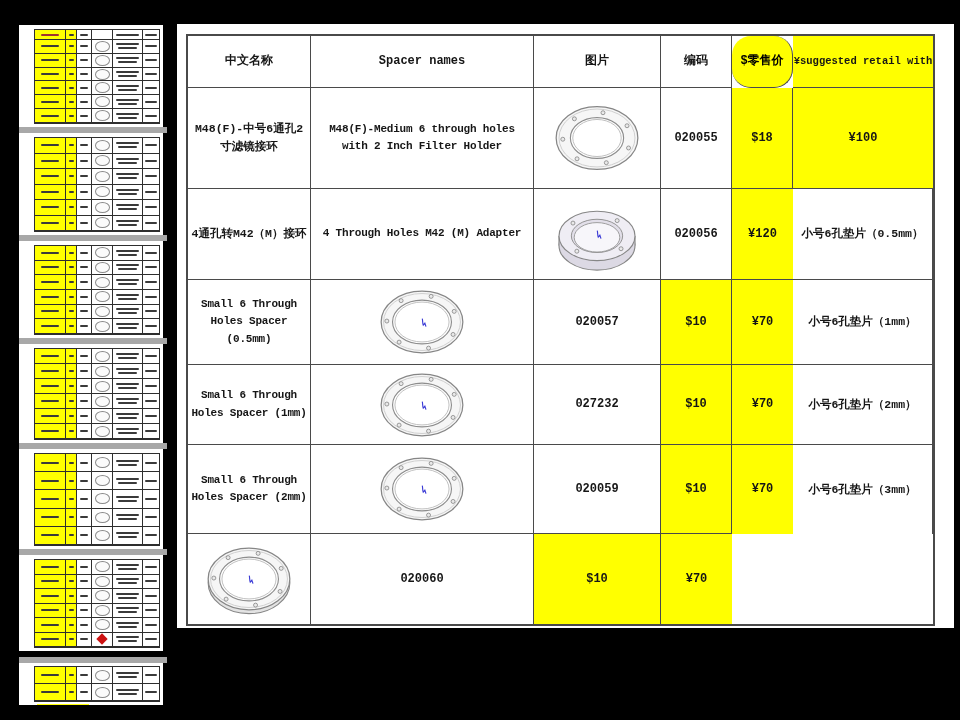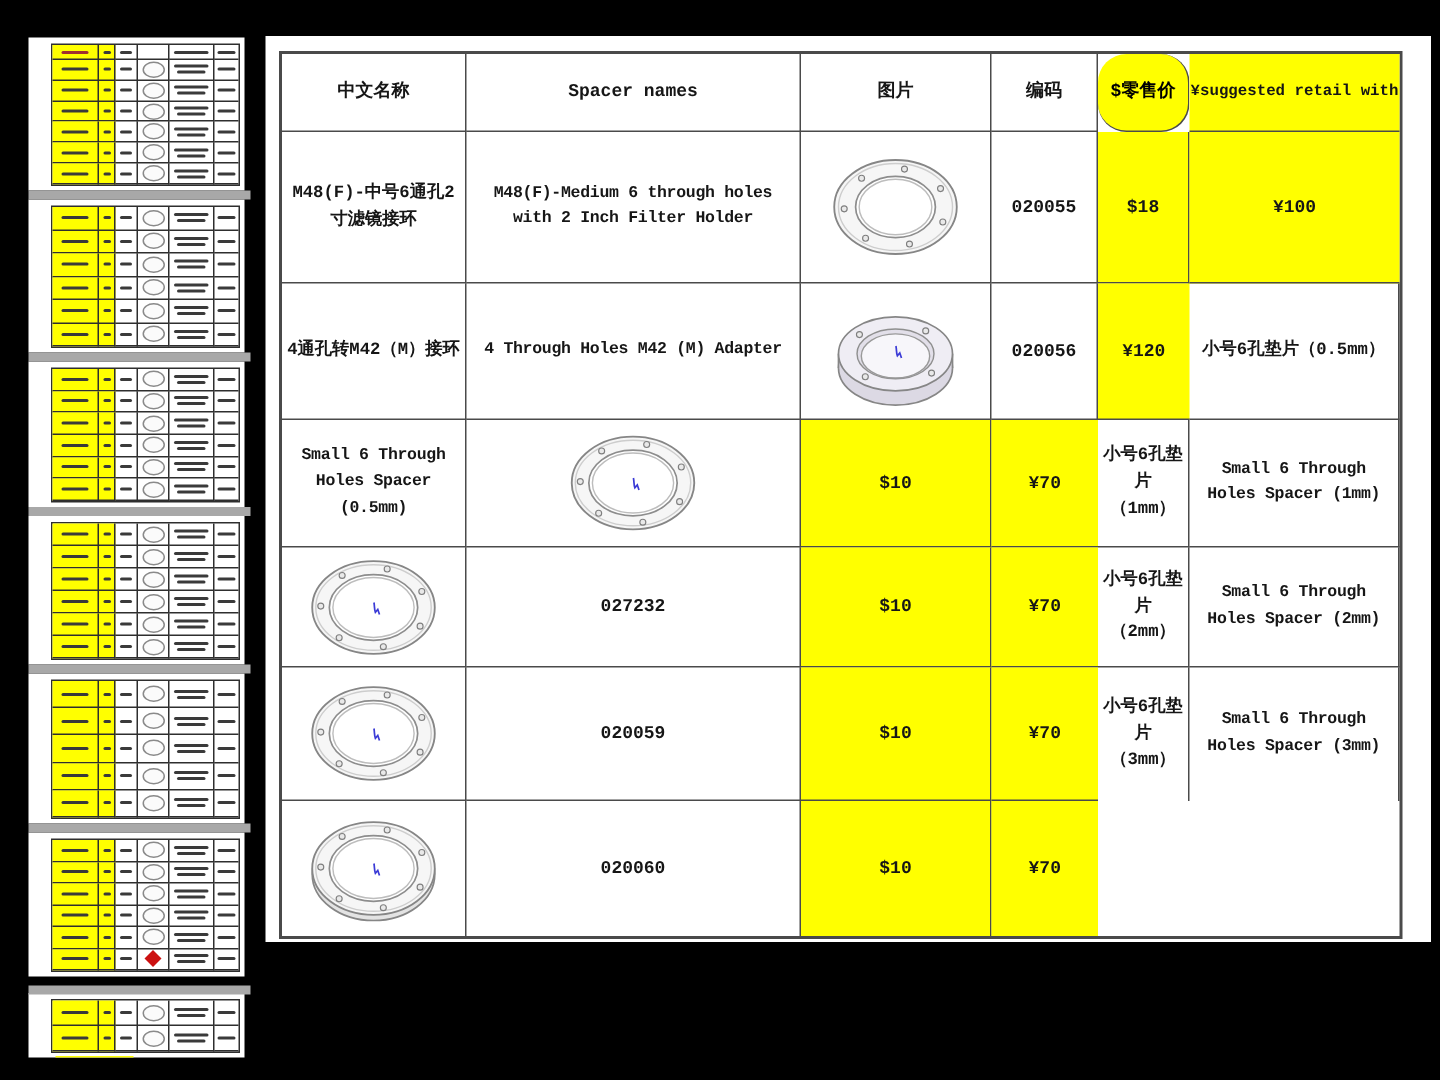--- a/index.html
+++ b/index.html
@@ -874,20 +874,21 @@
             <circle cx="59.6" cy="13.0" r="2.1" fill="#e9e9e9" stroke="#7f7f7f" stroke-width="0.8"></circle>
             <circle cx="83.9" cy="28.8" r="2.1" fill="#e9e9e9" stroke="#7f7f7f" stroke-width="0.8"></circle>
             <circle cx="82.7" cy="53.1" r="2.1" fill="#e9e9e9" stroke="#7f7f7f" stroke-width="0.8"></circle>
             <circle cx="56.9" cy="67.5" r="2.1" fill="#e9e9e9" stroke="#7f7f7f" stroke-width="0.8"></circle>
             <circle cx="25.9" cy="61.2" r="2.1" fill="#e9e9e9" stroke="#7f7f7f" stroke-width="0.8"></circle>
             <circle cx="13.0" cy="39.0" r="2.1" fill="#e9e9e9" stroke="#7f7f7f" stroke-width="0.8"></circle>
             <circle cx="28.0" cy="17.5" r="2.1" fill="#e9e9e9" stroke="#7f7f7f" stroke-width="0.8"></circle>
             <path d="M50.3 36.5c0.6 2.8 0.1 4.2 1 6.8l1.7-2 1.2 3.6" fill="none" stroke="#3b3bd6" stroke-width="1.2"></path>
           </svg>
         </div>
+  <div class="pc code c4">020057</div>
   <div class="pc usd yel c5">$10</div>
   <div class="pc rmb yel c6">¥70</div>
 
   <div class="pc cn c1">小号6孔垫片（1mm）</div>
   <div class="pc en c2">Small 6 Through Holes Spacer (1mm)</div>
   <div class="pc img c3">
           <svg width="96" height="76" viewBox="0 0 100 80">
             <ellipse cx="50" cy="40" rx="43" ry="32.5" fill="#f6f6f6" stroke="#868686" stroke-width="1.3"></ellipse>
             <ellipse cx="50" cy="40" rx="40.5" ry="30" fill="none" stroke="#cdcdcd" stroke-width="1"></ellipse>
             <ellipse cx="50" cy="40" rx="31" ry="23" fill="#ffffff" stroke="#8d8d8d" stroke-width="1.2"></ellipse>
@@ -922,21 +923,20 @@
             <circle cx="13.0" cy="39.0" r="2.1" fill="#e9e9e9" stroke="#7f7f7f" stroke-width="0.8"></circle>
             <circle cx="28.0" cy="17.5" r="2.1" fill="#e9e9e9" stroke="#7f7f7f" stroke-width="0.8"></circle>
             <path d="M50.3 36.5c0.6 2.8 0.1 4.2 1 6.8l1.7-2 1.2 3.6" fill="none" stroke="#3b3bd6" stroke-width="1.2"></path>
           </svg>
         </div>
   <div class="pc code c4">020059</div>
   <div class="pc usd yel c5">$10</div>
   <div class="pc rmb yel c6">¥70</div>
 
   <div class="pc cn c1">小号6孔垫片（3mm）</div>
-  <div class="pc en c2">Small 6 Through Holes Spacer (3mm)</div>
   <div class="pc img c3">
           <svg width="96" height="76" viewBox="0 0 100 80">
             <ellipse cx="50" cy="44" rx="43" ry="32.5" fill="#e3e3e3" stroke="#868686" stroke-width="1.2"></ellipse>
             <ellipse cx="50" cy="40" rx="43" ry="32.5" fill="#f6f6f6" stroke="#868686" stroke-width="1.3"></ellipse>
             <ellipse cx="50" cy="40" rx="40.5" ry="30" fill="none" stroke="#cdcdcd" stroke-width="1"></ellipse>
             <ellipse cx="50" cy="40" rx="31" ry="23" fill="#ffffff" stroke="#8d8d8d" stroke-width="1.2"></ellipse>
             <ellipse cx="50" cy="40" rx="28.5" ry="21" fill="none" stroke="#bdbdbd" stroke-width="1"></ellipse>
             <circle cx="59.6" cy="13.0" r="2.1" fill="#e9e9e9" stroke="#7f7f7f" stroke-width="0.8"></circle>
             <circle cx="83.9" cy="28.8" r="2.1" fill="#e9e9e9" stroke="#7f7f7f" stroke-width="0.8"></circle>
             <circle cx="82.7" cy="53.1" r="2.1" fill="#e9e9e9" stroke="#7f7f7f" stroke-width="0.8"></circle>

